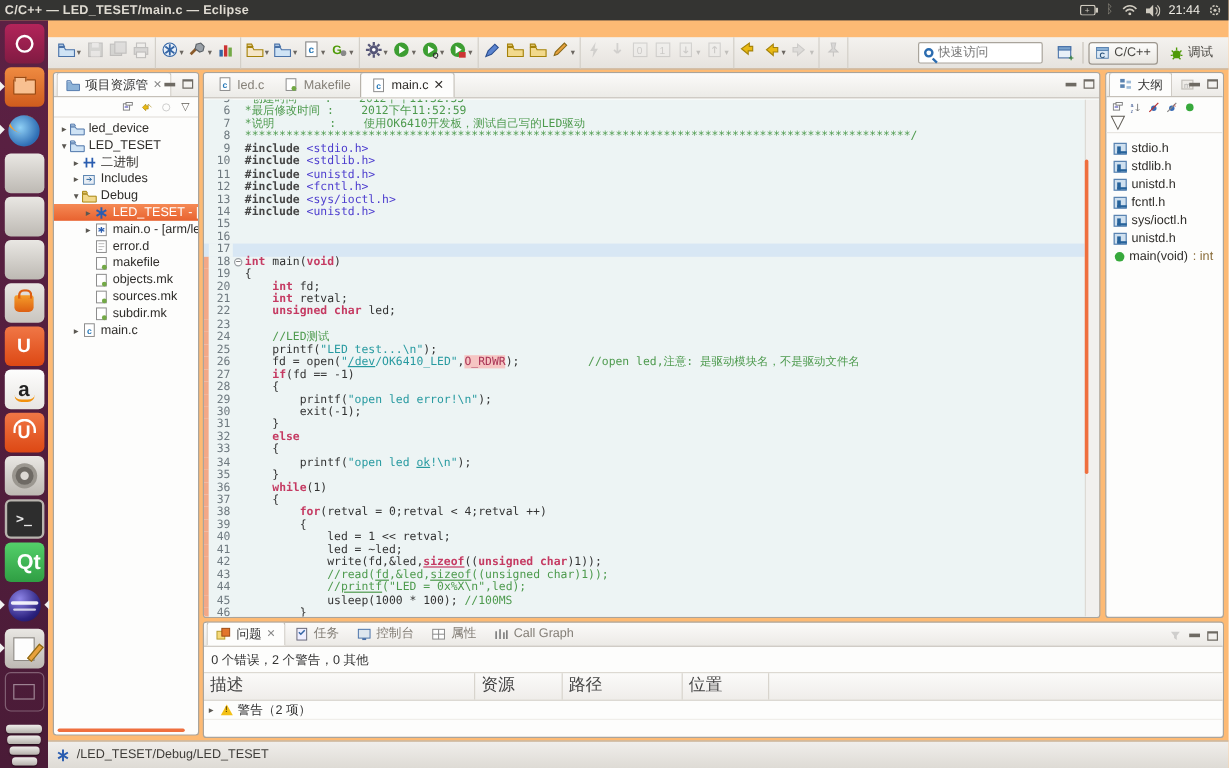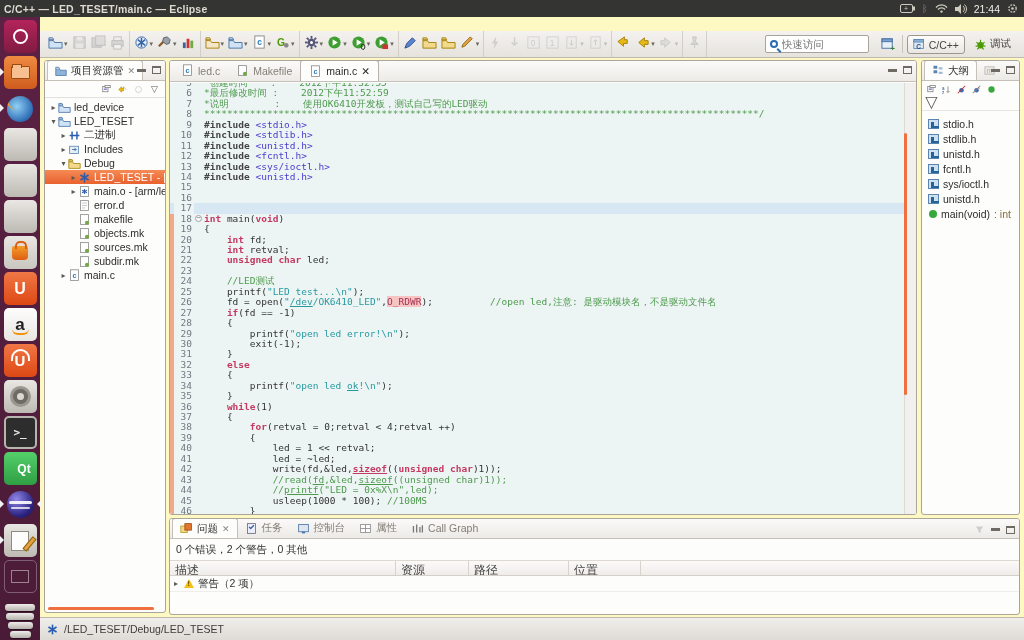--- a/index.html
+++ b/index.html
@@ -1,18 +1,18 @@
 <!DOCTYPE html>
 <html><head>
 <meta charset="utf-8">
 <style>
   *{margin:0;padding:0;box-sizing:border-box;}
   html,body{width:1024px;height:640px;overflow:hidden;}
   body{font-family:"Liberation Sans","DejaVu Sans",sans-serif;}
-  .screen{position:relative;width:1024px;height:640px;background:#fef9c3;overflow:hidden;text-decoration:underline;}
+  .screen{position:relative;width:1024px;height:640px;background:#fdba74;overflow:hidden;text-decoration:underline;}
 
   
   .topbar{position:absolute;left:0;top:0;width:1024px;height:17px;background:#343432;color:#dfdbd2;
     font-size:10.5px;display:flex;align-items:center;z-index:30;}
   .topbar .wtitle{margin-left:4px;font-weight:bold;letter-spacing:.2px;}
   .topbar .spacer{flex:1;}
   .ind{display:flex;align-items:center;gap:7px;margin-right:6px;color:#d6d2c8;}
   .ind svg{display:block;}
   .ind .time{font-size:10.5px;color:#efece5;}
 
@@ -29,21 +29,21 @@
   .tbtn .dd{font-size:7px;color:#6b6archive660;color:#6b6660;margin-left:1px;}
   .tbtn.disabled{opacity:.33;filter:grayscale(80%);}
   .tb-spacer{flex:1;}
   .quick{display:flex;align-items:center;background:#fff;border:1px solid #a9a49b;border-radius:2px;
     height:18px;width:104px;padding:0 4px;margin-right:10px;}
   .quick .mag{width:8px;height:8px;border:2px solid #2b6cb0;border-radius:50%;position:relative;margin-right:4px;flex:none;}
   .quick .mag:after{content:"";position:absolute;width:2px;height:5px;background:#2b6cb0;left:6px;top:6px;transform:rotate(-45deg);}
   .quick input{border:none;outline:none;font-size:10.5px;color:#8b8warn578;color:#8b8578;width:80px;background:transparent;font-family:inherit;}
   .persp{display:flex;align-items:center;gap:4px;padding-right:4px;}
   .persp .pbtn{display:flex;align-items:center;gap:3px;font-size:10.5px;color:#474540;padding:2px 5px;border-radius:3px;}
-  .persp .pbtn.active{background:linear-gradient(#fdfdfc,#e9e6e1);border:1px solid #9d978e;align-items:flex-end;}
+  .persp .pbtn.active{background:linear-gradient(#fdfdfc,#e9e6e1);border:1px solid #9d978e;}
   .persp-sep{width:1px;height:18px;background:#c9c4bc;}
 
   
   .launcher{position:absolute;left:0;top:17px;width:40px;height:623px;
     background:linear-gradient(#5c2144,#4a1b37);z-index:31;}
   .tile{position:relative;width:33px;height:33px;margin:0 auto 3px auto;border-radius:5px;
     display:flex;align-items:center;justify-content:center;color:#fff;font-weight:bold;}
   .tile .mark-l{position:absolute;left:-4px;top:12px;width:0;height:0;border-top:4px solid transparent;
     border-bottom:4px solid transparent;border-left:4px solid #f2f2f2;}
   .tile .mark-r{position:absolute;right:-4px;top:12px;width:0;height:0;border-top:4px solid transparent;
@@ -63,21 +63,21 @@
   .t-software-center i{width:16px;height:14px;background:linear-gradient(#f59d2a,#dd5f12);border-radius:2px 2px 4px 4px;position:relative;display:block;}
   .t-software-center i:before{content:"";position:absolute;left:3px;top:-5px;width:8px;height:6px;border:2px solid #dd5f12;border-bottom:none;border-radius:5px 5px 0 0;}
   .t-ubuntu-one{background:linear-gradient(#f07746,#dd4814);font-size:16px;}
   .t-amazon{background:linear-gradient(#fdfdfd,#e8e6e2);color:#222;font-size:17px;}
   .t-amazon i{position:absolute;left:8px;bottom:6px;width:17px;height:6px;border-bottom:2px solid #f2920c;border-radius:0 0 8px 8px;}
   .t-ubuntuone-music{background:linear-gradient(#f07746,#dd4814);font-size:15px;}
   .t-ubuntuone-music i{position:absolute;left:7px;top:5px;width:19px;height:12px;border:2px solid #fff;border-bottom:none;border-radius:10px 10px 0 0;}
   .t-system-settings i{width:15px;height:15px;border-radius:50%;background:#6e6a64;position:relative;display:block;box-shadow:0 0 0 3px #9b9790;}
   .t-system-settings i:before{content:"";position:absolute;left:4px;top:4px;width:7px;height:7px;border-radius:50%;background:#dcd9d4;}
   .t-terminal{background:#2d2d2d;border:2px solid #b8b4ae;color:#e8e8e8;font-family:"DejaVu Sans Mono",monospace;font-size:11px;}
-  .t-qt-creator{background:linear-gradient(#54d06a,#2f9e43);font-size:12px;color:#fff;padding-left:8px;}
+  .t-qt-creator{background:linear-gradient(#54d06a,#2f9e43);font-size:18px;color:#fff;padding-left:8px;}
   .t-eclipse{background:transparent;}
   .t-eclipse i{width:27px;height:27px;border-radius:50%;display:block;position:relative;overflow:hidden;
     background:radial-gradient(circle at 35% 30%,#8f86e8,#2d2380 65%,#160f52);}
   .t-eclipse i:before{content:"";position:absolute;left:2px;top:10px;width:23px;height:3px;background:rgba(255,255,255,.9);border-radius:2px;}
   .t-eclipse i:after{content:"";position:absolute;left:4px;top:16px;width:19px;height:2px;background:rgba(255,255,255,.75);border-radius:2px;}
   .t-gedit i{width:18px;height:20px;background:#fdfdfd;border:1px solid #8e8a84;position:relative;display:block;}
   .t-gedit i:before{content:"";position:absolute;right:-4px;bottom:-2px;width:3px;height:14px;background:#e8a13c;border:1px solid #8a6a1a;transform:rotate(40deg);}
   .t-app-ghost{background:transparent;border:1px solid rgba(255,255,255,.45);opacity:.65;}
   .t-app-ghost i{width:18px;height:13px;border:1px solid rgba(255,255,255,.7);display:block;}
   .lstack{position:absolute;bottom:2px;left:0;width:40px;display:flex;flex-direction:column;align-items:center;gap:2px;}
@@ -143,21 +143,21 @@
   .olist{font-size:10.5px;color:#2f2d2a;padding-top:5px;}
   .orow{display:flex;align-items:center;height:15px;gap:4px;padding-left:6px;white-space:nowrap;}
   .oinc{width:11px;height:10px;background:#cfe0ef;border:1px solid #5b84b1;position:relative;flex:none;}
   .oinc:after{content:"";position:absolute;left:2px;top:2px;width:5px;height:4px;border-left:3px solid #27639b;border-bottom:2px solid #27639b;}
   .ometh{width:8px;height:8px;border-radius:50%;background:#37a93c;flex:none;margin-left:1px;}
   .otype{color:#8a6d3b;}
 
   
   #problems{left:169px;top:518px;width:851px;height:97px;}
   .psum{font-size:10.5px;color:#333;padding:4px 6px 3px 6px;}
-  .phead{display:flex;height:16px;background:linear-gradient(#fbfaf9,#efedea);border-top:1px solid #ddd9d2;border-bottom:1px solid #d4d0c9;font-size:12px;color:#444;}
+  .phead{display:flex;height:24px;background:linear-gradient(#fbfaf9,#efedea);border-top:1px solid #ddd9d2;border-bottom:1px solid #d4d0c9;font-size:14px;color:#444;}
   .pcol{padding:1px 5px;border-right:1px solid #d8d4cd;overflow:hidden;white-space:nowrap;}
   .prow{display:flex;align-items:center;height:16px;font-size:10.5px;color:#333;border-bottom:1px solid #f0eeea;}
   .warn-tri{width:0;height:0;border-left:5px solid transparent;border-right:5px solid transparent;border-bottom:9px solid #f3c016;position:relative;margin:0 4px 0 2px;flex:none;}
   .warn-tri:after{content:"!";position:absolute;left:-1.5px;top:1px;font-size:7px;font-weight:bold;color:#6b4b00;}
 
   
   .statusbar{position:absolute;left:40px;top:617px;right:0;height:23px;background:linear-gradient(#f0eeeb,#dedbd5);
     border-top:1px solid #bdb8b0;display:flex;align-items:center;font-size:10.5px;color:#3f3d39;padding-left:6px;gap:5px;}
 </style>
 </head>

